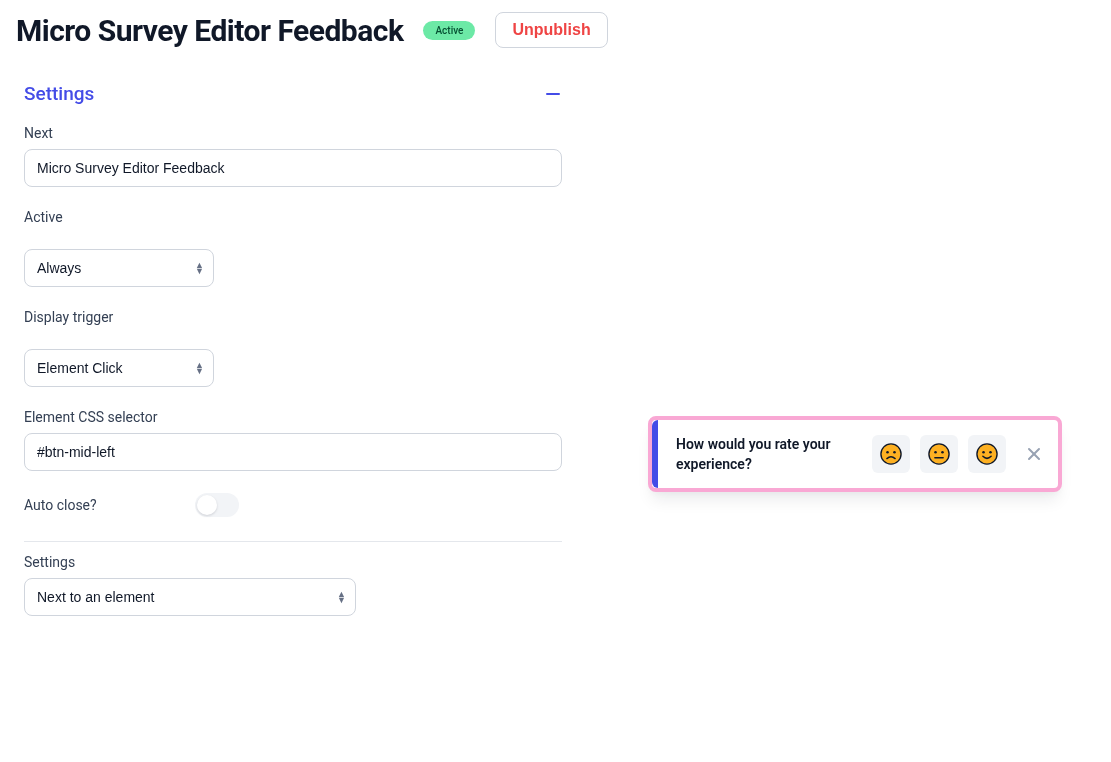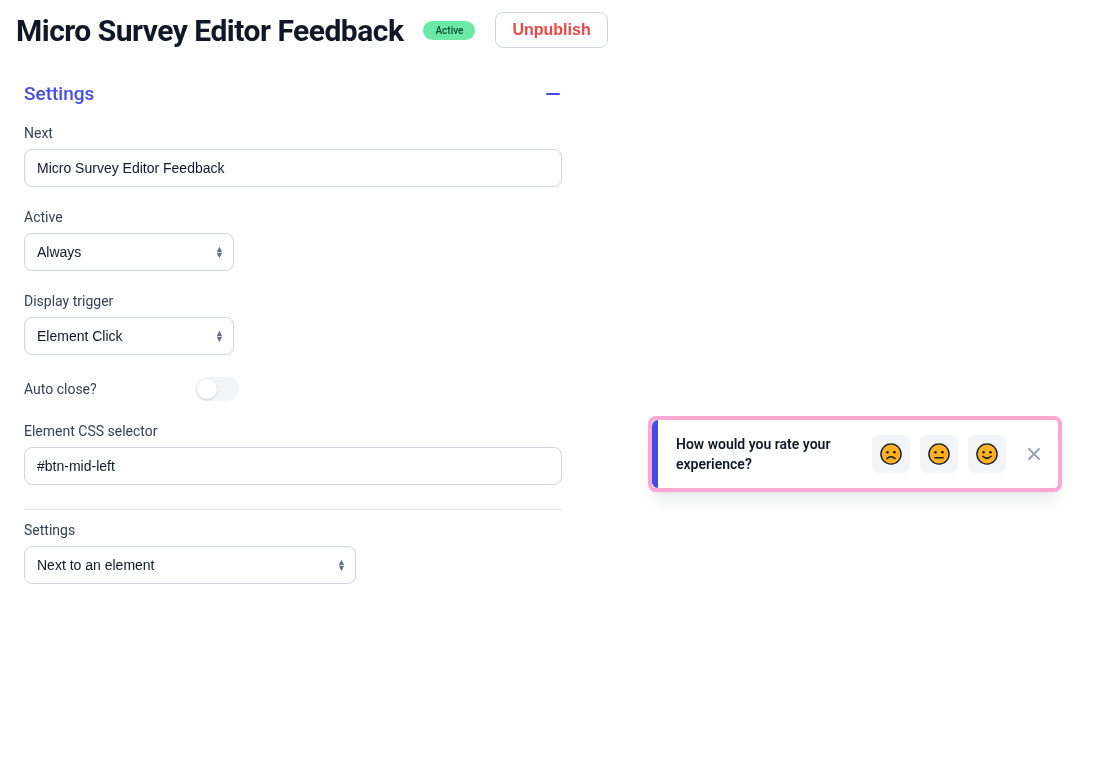--- a/index.html
+++ b/index.html
@@ -28,21 +28,21 @@
   .section-title.open { color: #444ce7; }
   .section-toggle { width: 18px; height: 18px; display: flex; align-items: center; justify-content: center; color: #444ce7; }
   .section-toggle.closed { color: #667085; }
   .section-divider { border: none; border-top: 1px solid #e4e7ec; margin: 24px 0 0 0; }
 
   
   .field { margin-bottom: 22px; }
   .field-label { font-size: 14px; color: #344054; margin-bottom: 8px; display: block; }
   .text-input { width: 100%; border: 1px solid #d0d5dd; border-radius: 8px; padding: 10px 12px; font-size: 14px; color: #101828; background: #fff; }
   .select-wrap { position: relative; display: inline-block; }
-  .select-wrap.sm { width: 210px; }
+  .select-wrap.sm { width: 190px; margin-top: 16px; }
   .select-wrap.md { width: 332px; }
   .select { width: 100%; border: 1px solid #d0d5dd; border-radius: 8px; padding: 10px 34px 10px 12px; font-size: 14px; color: #101828; background: #fff; appearance: none; -webkit-appearance: none; cursor: pointer; }
   .select-chevrons { position: absolute; right: 10px; top: 50%; transform: translateY(-50%); pointer-events: none; color: #667085; display: flex; flex-direction: column; line-height: 6px; font-size: 9px; }
 
   
   .toggle-row { display: flex; align-items: center; justify-content: space-between; width: 215px; }
   .toggle { width: 44px; height: 24px; background: #f2f4f7; border-radius: 12px; position: relative; cursor: pointer; }
   .toggle-knob { position: absolute; top: 2px; left: 2px; width: 20px; height: 20px; background: #fff; border-radius: 50%; box-shadow: 0 1px 3px rgba(16,24,40,0.1), 0 1px 2px rgba(16,24,40,0.06); }
 
   
@@ -106,31 +106,31 @@
                 <option>Element Click</option>
               </select>
               <span class="select-chevrons">
                 <span>▲</span>
                   <span>▼</span>
               </span>
             </div>
           </div>
 
           <div class="field">
+            <label class="field-label">Element CSS selector</label>
+            <input class="text-input" type="text" value="#btn-mid-left" style="">
+          </div>
+
+          <div class="field">
             <div class="toggle-row">
               <span class="field-label" style="margin:0">Auto close?</span>
               <div class="toggle">
                 <div class="toggle-knob"></div>
               </div>
             </div>
-          </div>
-
-          <div class="field">
-            <label class="field-label">Element CSS selector</label>
-            <input class="text-input" type="text" value="#btn-mid-left" style="">
           </div>
 
           <hr class="section-divider">
         </div>
 
 
         <div class="section">
 
           <div class="field">
             <label class="field-label">Settings</label>

